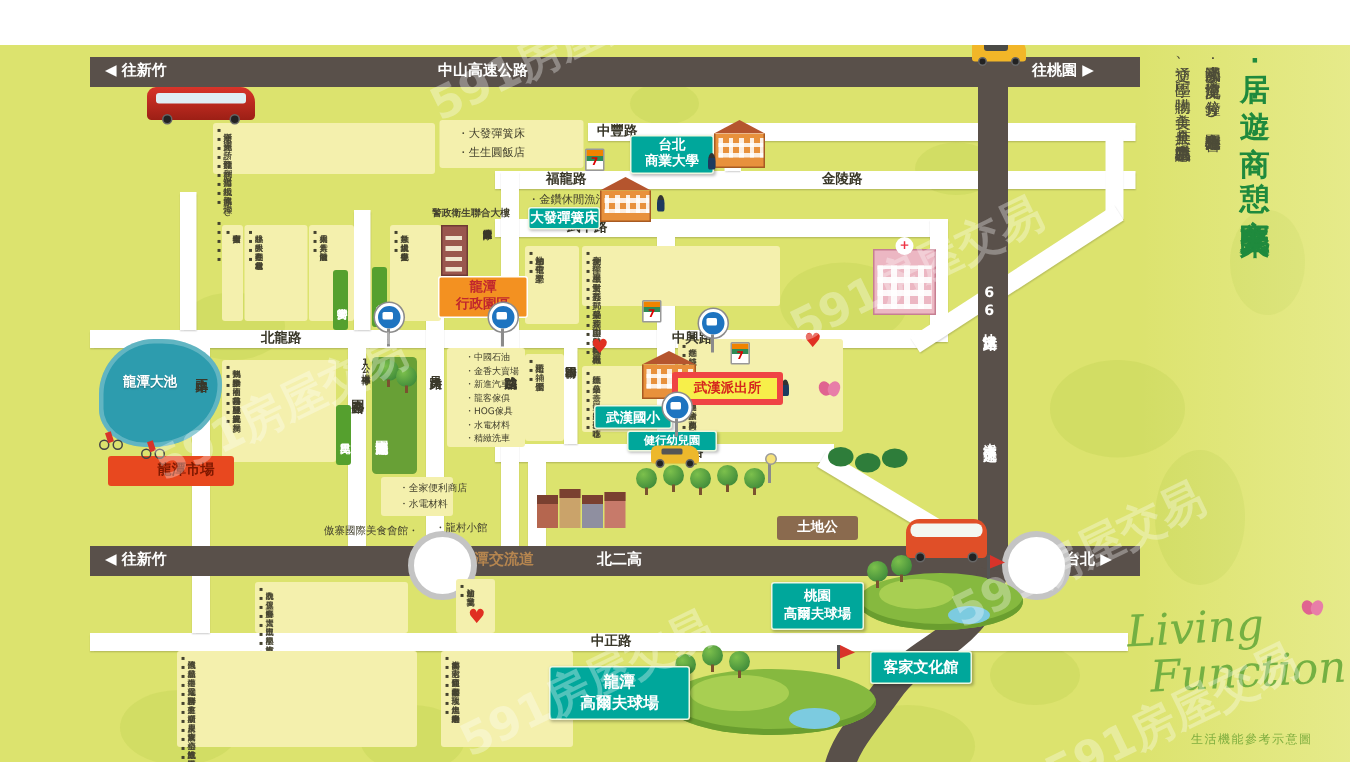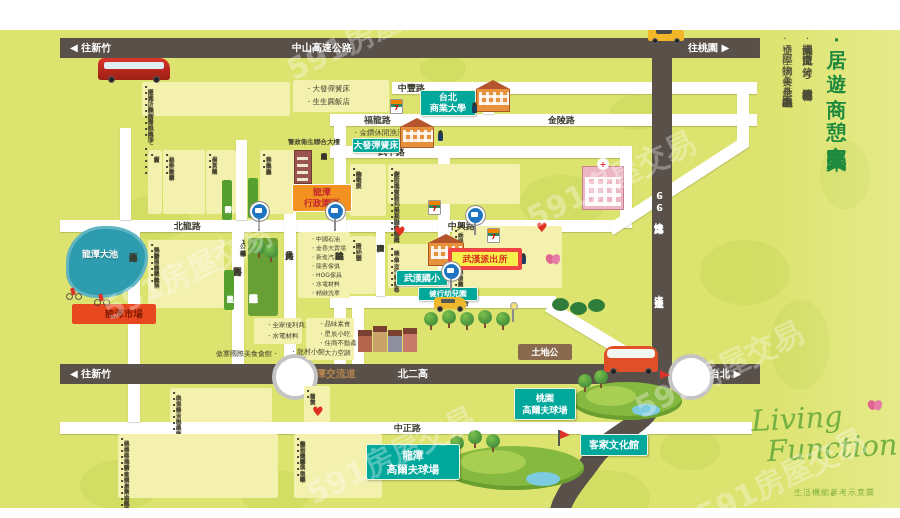--- a/index.html
+++ b/index.html
@@ -299,26 +299,20 @@
       <span>美和西藥房</span>
       <span>阿木蔥油餅</span>
       <span>皇家吉利堡</span>
       <span>一番牛肉麵</span>
       <span>吉一華麵</span>
     </div>
   <div class="hbox" style="left:254px;top:318px;width:48px;height:26px;font-size:6.5px;line-height:11px">
       <span>全家便利商店</span>
       <span>水電材料</span>
     </div>
-  <div class="hbox" style="left:306px;top:318px;width:48px;height:42px;font-size:6.5px;line-height:9.5px">
-      <span>品味素食</span>
-      <span>星辰小吃</span>
-      <span>住商不動產</span>
-      <span>大力空調</span>
-    </div>
   <div class="plain-label" style="left:216px;top:349px">傲寨國際美食會館・</div>
   <div class="plain-label" style="left:290px;top:347px">・龍村小館</div>
   <div class="vbox" style="left:170px;top:388px;width:102px;height:34px;font-size:5.5px">
       <span>自助洗衣</span>
       <span>三立傢俱</span>
       <span>海鮮餐廳</span>
       <span>大賣場</span>
       <span>豐田汽車</span>
       <span>龍星國小</span>
       <span>汽車旅館</span>

